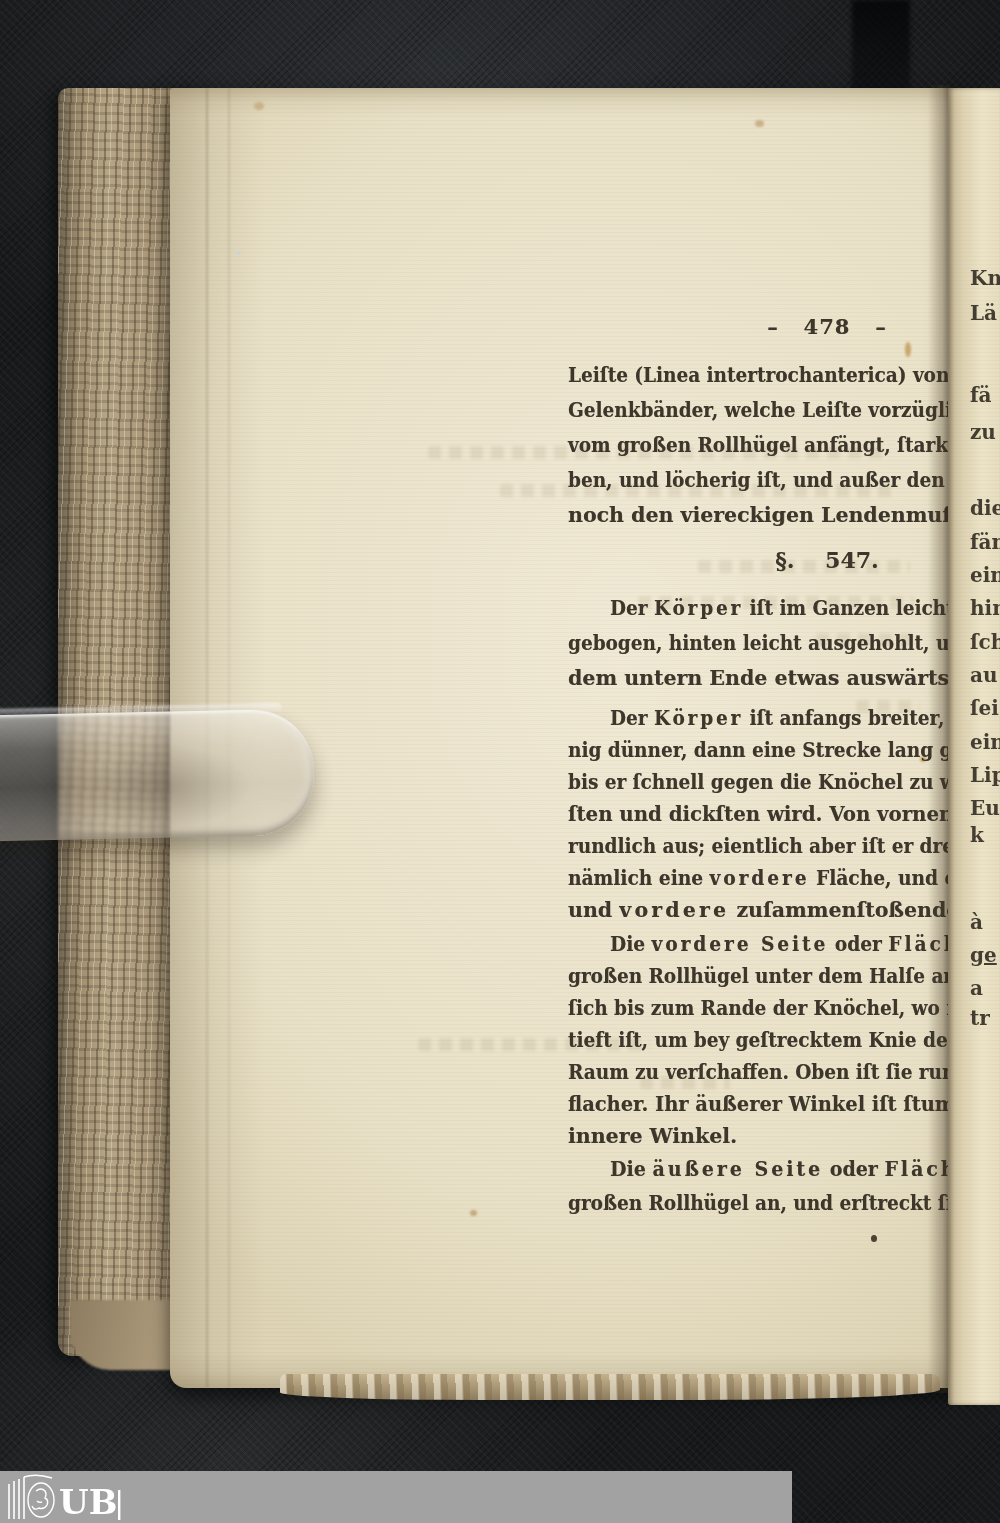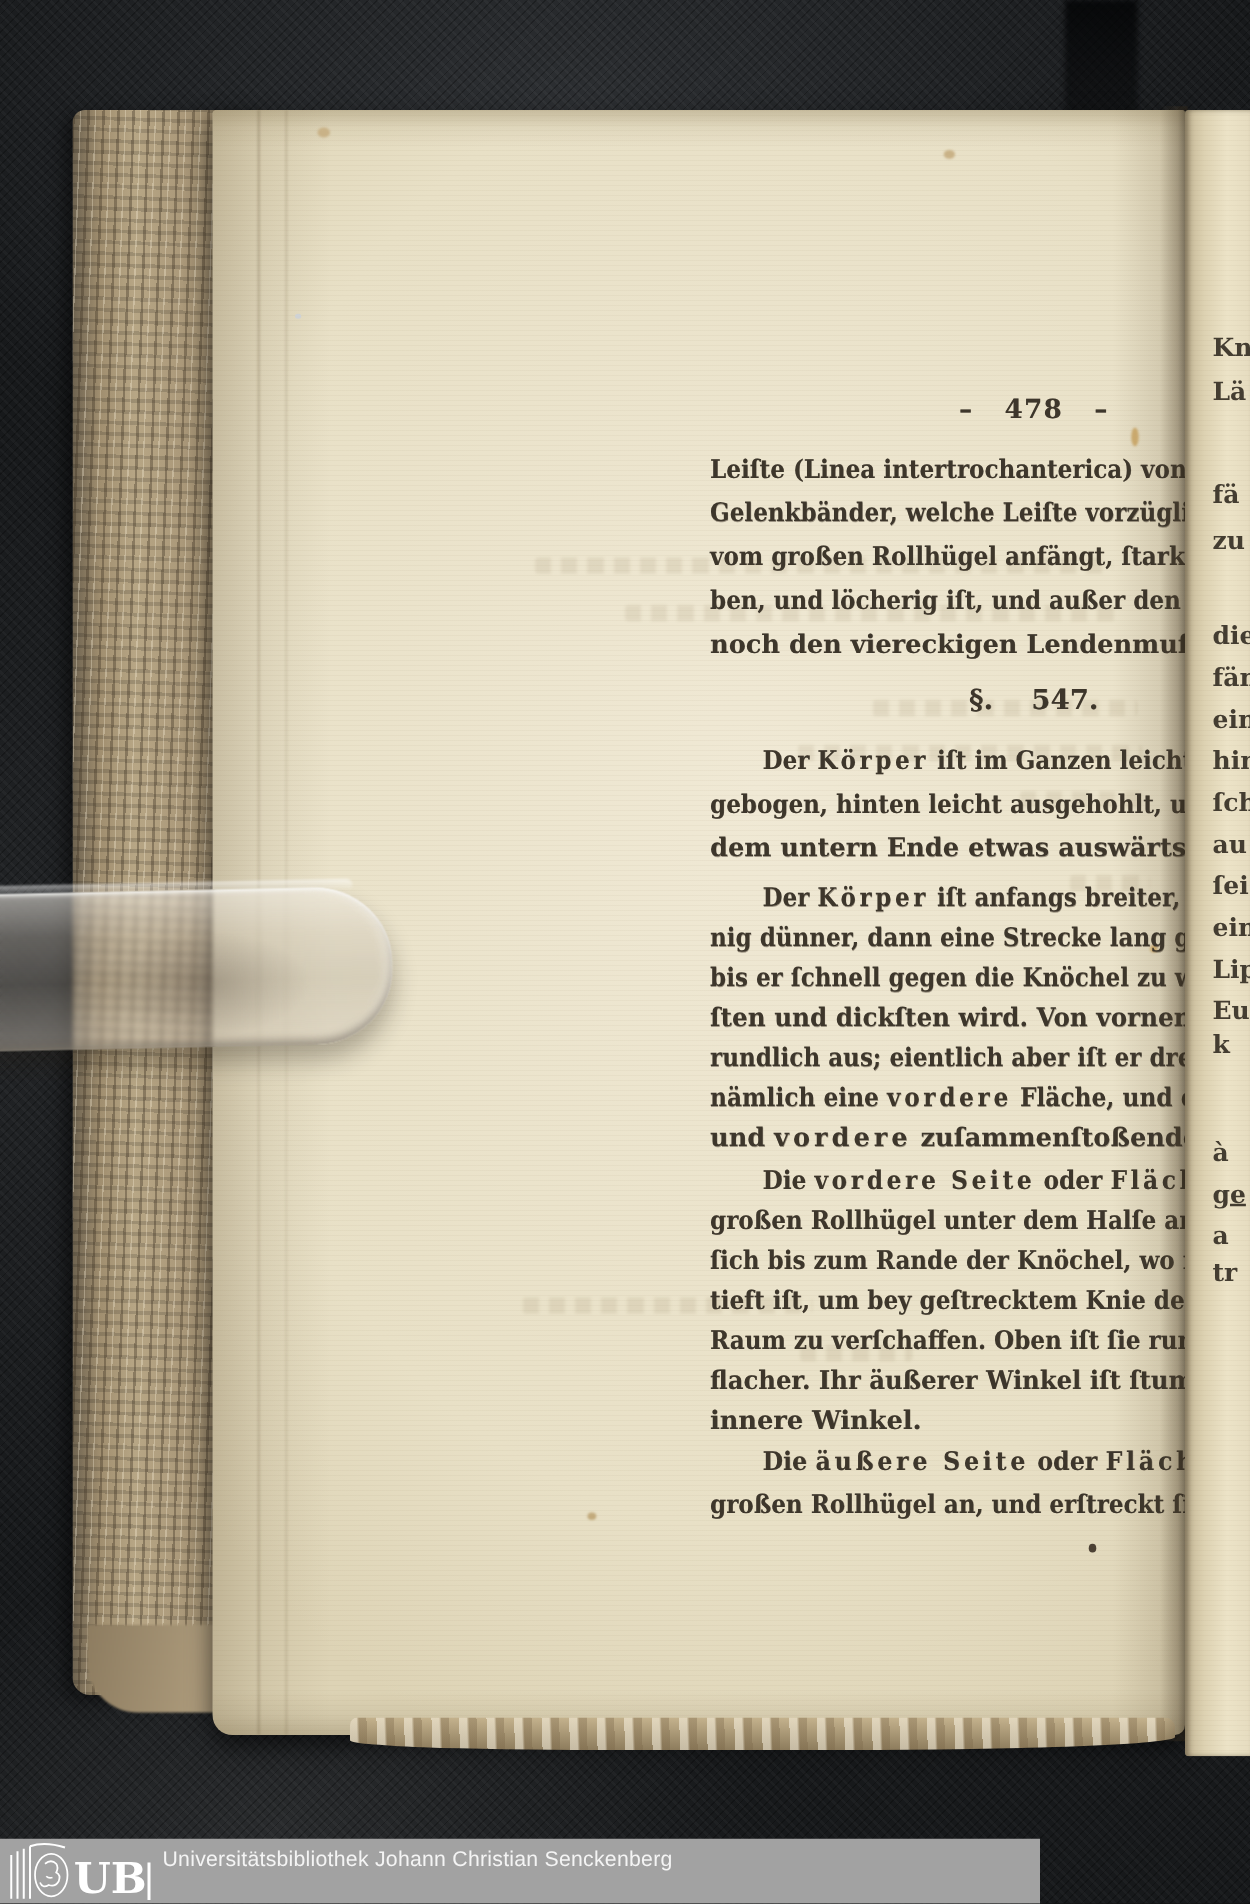--- a/index.html
+++ b/index.html
@@ -47,20 +47,21 @@
     border-radius:3px 2px 8px 16px;
     background-image:
       repeating-linear-gradient(180deg, rgba(138,118,82,.055) 0 1px, transparent 1px 4px),
       linear-gradient(90deg, rgba(118,100,68,.28) 0, rgba(118,100,68,.10) 42px, transparent 95px),
       linear-gradient(270deg, rgba(108,92,62,.25) 0, transparent 58px),
       linear-gradient(180deg, rgba(122,104,66,.30) 0, rgba(122,104,66,.08) 14px, transparent 30px),
       linear-gradient(0deg, rgba(112,96,62,.30) 0, rgba(112,96,62,.10) 16px, transparent 36px),
       radial-gradient(ellipse 620px 820px at 56% 42%, #f0e9d5, #e8e0c6 72%, #ddd3b5 100%);
     background-color:#e8e0c6;
     box-shadow:0 8px 20px rgba(0,0,0,.6);
+    padding-left:32px;
   }
   .crease{position:absolute;top:0;width:2px;height:100%;
     background:linear-gradient(180deg, rgba(110,94,66,.30), rgba(110,94,66,.12) 60%, rgba(110,94,66,.28));
     filter:blur(1px);}
   .crease.c1{left:36px;}
   .crease.c2{left:58px;opacity:.6;}
   .deckle{
     position:absolute;left:110px;bottom:-12px;width:660px;height:26px;
     background:
       repeating-linear-gradient(88deg, rgba(255,250,235,.5) 0 6px, rgba(120,100,70,.35) 8px 14px, transparent 14px 22px),
@@ -118,21 +119,20 @@
       0 12px 20px rgba(30,24,14,.3);
     backdrop-filter:blur(1.5px);
   }
   .acrylic-edge{position:absolute;left:-18px;top:706px;width:300px;height:10px;transform:rotate(-1.2deg);
     background:linear-gradient(180deg, rgba(255,255,255,.55), rgba(255,255,255,0));border-radius:5px;filter:blur(1px);}
   
   .banner{
     position:absolute;left:0;bottom:0;width:792px;height:52px;background:#a2a2a2;
     display:flex;align-items:center;
     font-family:"Liberation Sans", sans-serif;
-    padding-left:40px;
   }
   .banner .logo{position:absolute;left:6px;top:3px;}
   .banner .bannertext{position:absolute;left:130px;top:6px;color:#f4f4f4;
     font-size:17px;line-height:21px;letter-spacing:.2px;}
   .speck{position:absolute;background:#cfd2d4;border-radius:50%;}
 </style>
 </head>
 <body>
 
 <div class="scene">
@@ -246,16 +246,15 @@
       </g>
       <g stroke="#ffffff" stroke-width="1.4" fill="none">
         <ellipse cx="35" cy="26" rx="13" ry="17"></ellipse>
         <path d="M30,17 q5,-4 9,0 q2,3 0,7 q4,2 2,7 q-3,5 -8,3 q-5,3 -7,-2"></path>
         <path d="M31,27 q2,2 5,1"></path>
       </g>
       <text x="53" y="40" font-family="DejaVu Serif, serif" font-size="34" font-weight="bold" fill="#ffffff">UB</text>
       <rect x="112" y="16" width="2.4" height="30" fill="#ffffff"></rect>
     </svg>
     <div class="bannertext">
-      <div>Universitätsbibliothek Johann Christian Senckenberg</div>
     </div>
   </div>
 </div>
 
 </body></html>

